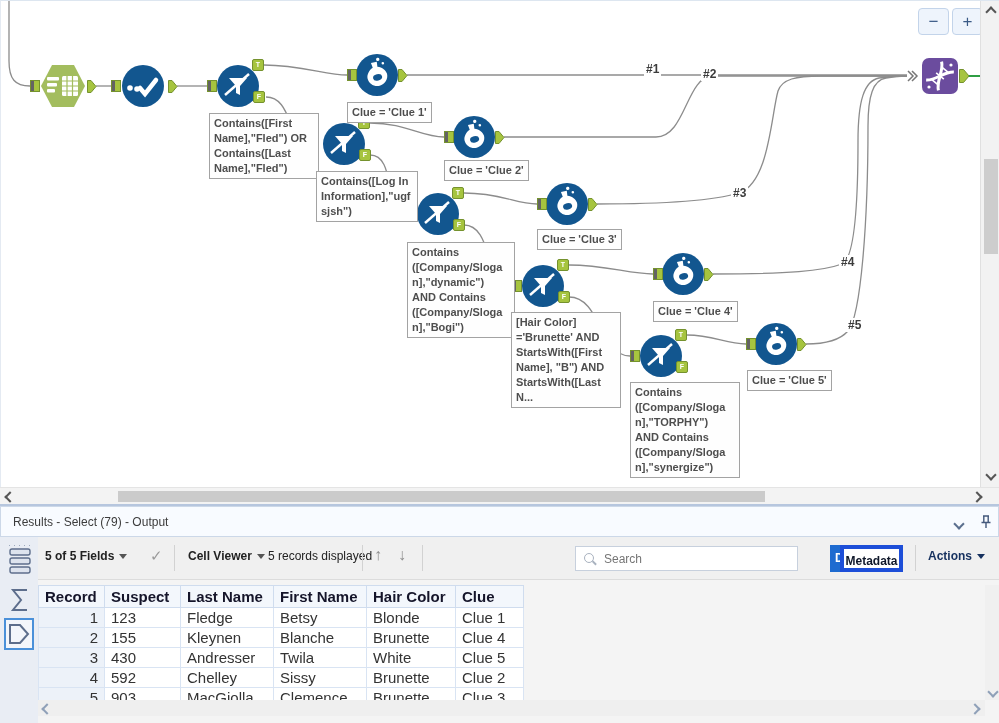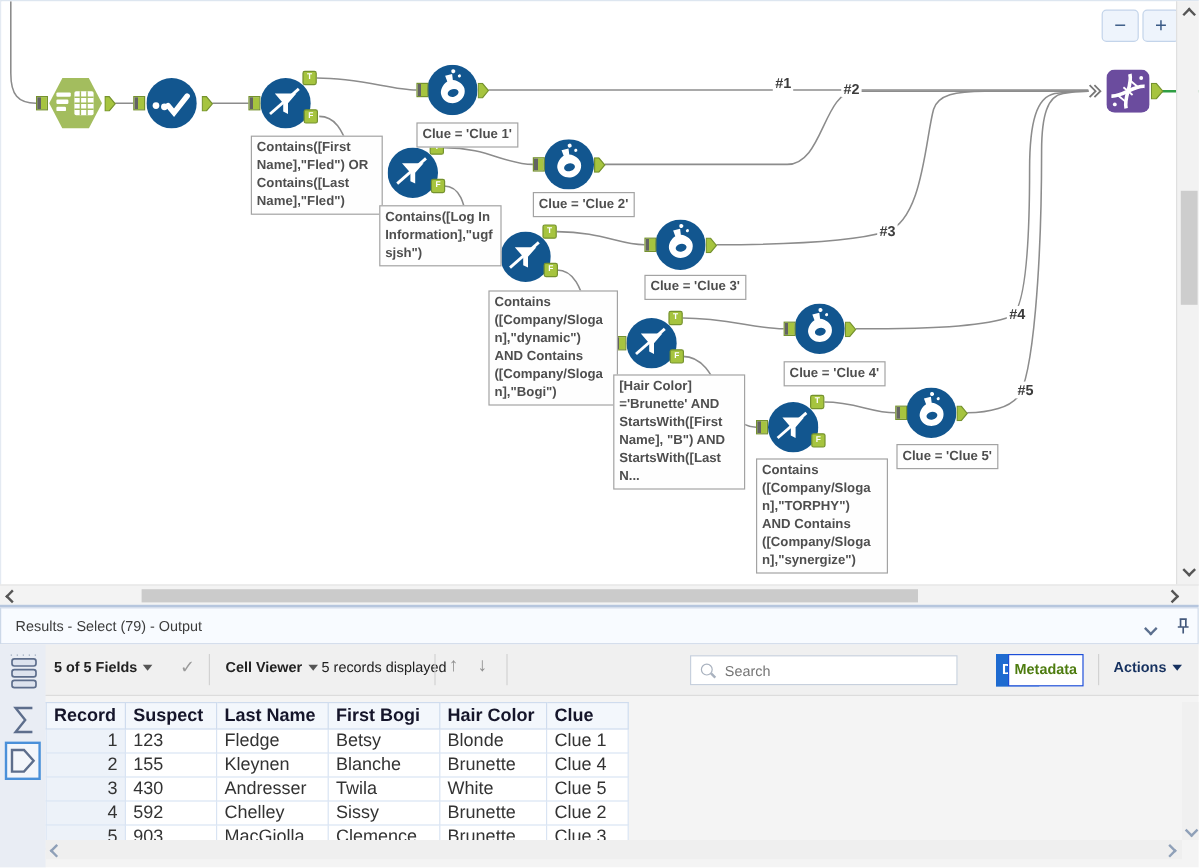--- a/index.html
+++ b/index.html
@@ -338,21 +338,21 @@
   <span class="tbar-item" style="left:268px;">5 records displayed</span>
   <span class="tsep" style="left:362px;"></span>
   <span class="tbar-item" style="left:374px;color:#8f8f8f;font-size:16px;top:9px;">↑</span>
   <span class="tbar-item" style="left:398px;color:#8f8f8f;font-size:16px;top:9px;">↓</span>
   <span class="tsep" style="left:422px;"></span>
   <div id="search-box">
     <span class="mag"></span>
     <input placeholder="Search" style="">
   </div>
   <div class="seg-btn" style="left:830px;width:36px;background:#1e6bd0;color:#fff;border:1px solid #1e6bd0;">Data</div>
-  <div class="seg-btn" style="left:840px;width:63px;background:#fff;color:#4d7c0f;border:1px solid #1d4ed8;">Metadata</div>
+  <div class="seg-btn" style="left:840px;width:63px;background:#fff;color:#0f172a;border:4px solid #1d4ed8;">Metadata</div>
   <span class="tsep" style="left:915px;"></span>
   <span class="tbar-item" style="left:928px;font-weight:bold;color:#16315f;"><span>Actions</span><span class="caret" style="border-top-color:#16315f;"></span></span>
 </div>
 
 <div id="results-body">
   <div class="left-strip" style="top:0;height:143px;">
     <svg class="strip-icon" style="top:6px;" width="26" height="28" viewBox="0 0 26 28">
       <path d="M20,4 H6 L14,14 L6,24 H20" fill="none" stroke="#5d6e8c" stroke-width="2"></path>
     </svg>
     <div style="position:absolute;left:4px;top:38px;width:30px;height:32px;border:2px solid #4a90d9;background:#f3f6fb;box-sizing:border-box;">
@@ -369,21 +369,21 @@
         <col style="width:93px">
         <col style="width:93px">
         <col style="width:89px">
         <col style="width:68px">
       </colgroup>
     <thead>
         <tr>
           <th>Record</th>
           <th>Suspect</th>
           <th>Last Name</th>
-          <th>First Bogi</th>
+          <th>First Name</th>
           <th>Hair Color</th>
           <th>Clue</th>
         </tr>
       </thead>
     <tbody>
         <tr>
           <td class="rec">1</td>
           <td>123</td>
           <td>Fledge</td>
           <td>Betsy</td>

